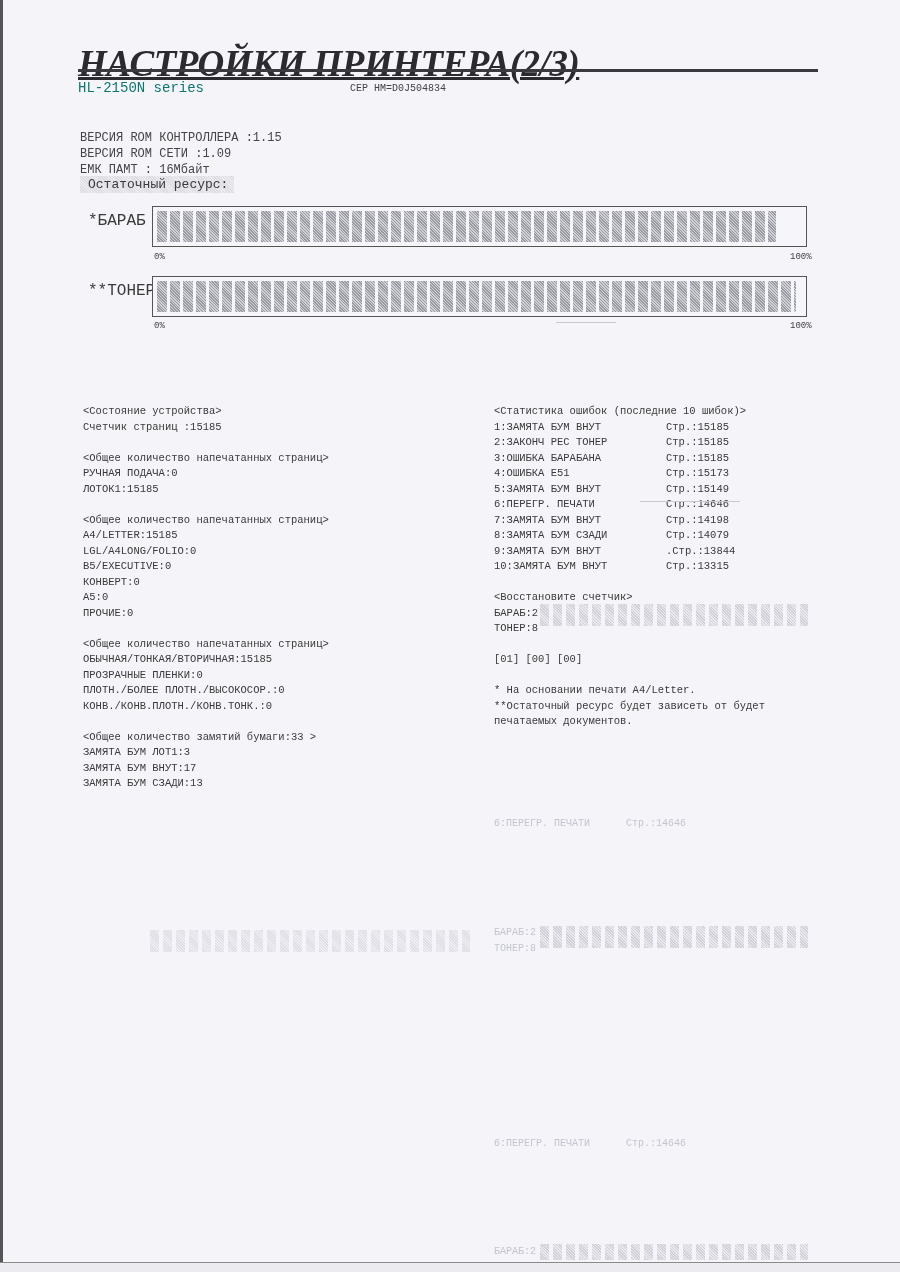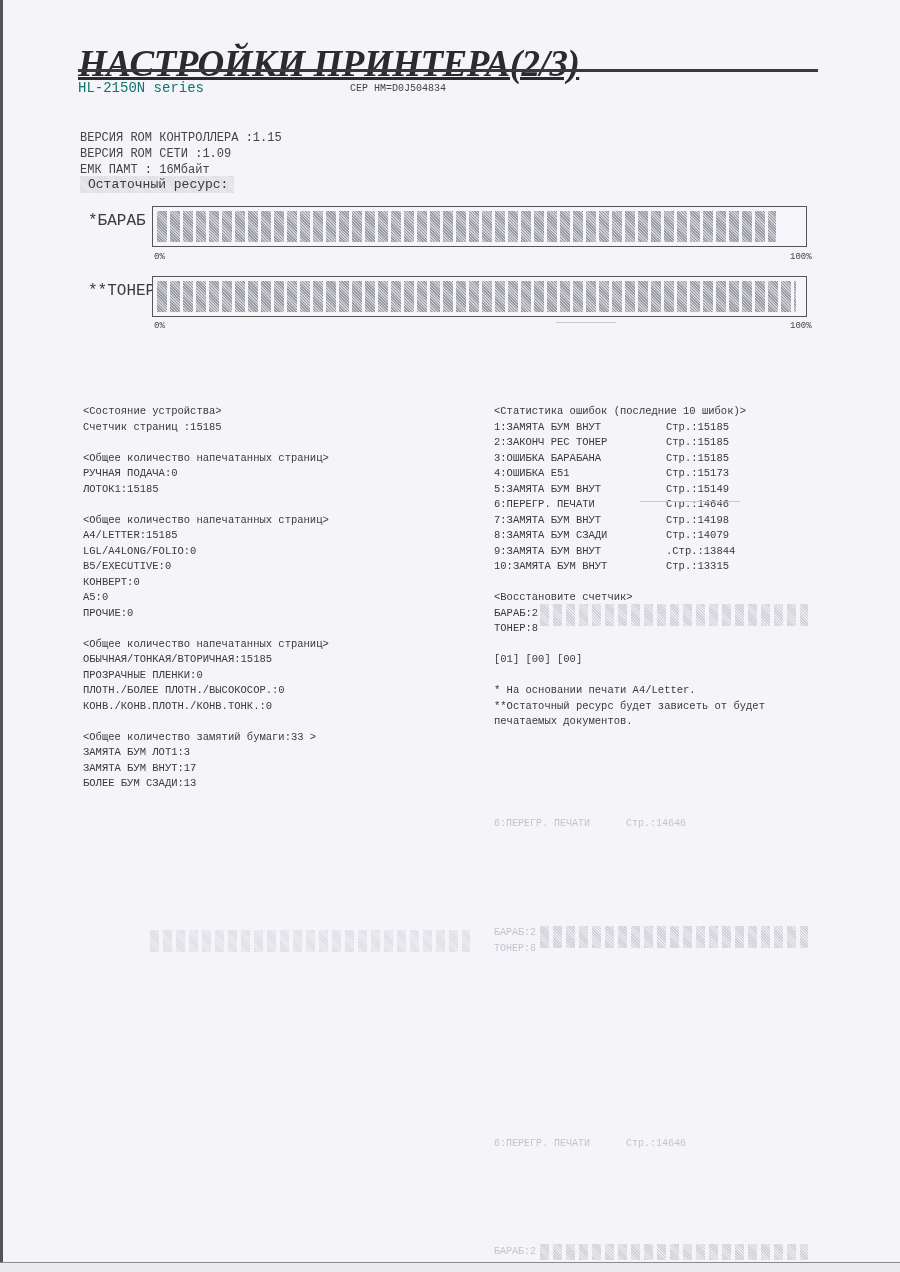--- a/index.html
+++ b/index.html
@@ -126,21 +126,21 @@
   <div class="gap"></div>
   <div class="line">&lt;Общее количество напечатанных страниц&gt;</div>
   <div class="line">ОБЫЧНАЯ/ТОНКАЯ/ВТОРИЧНАЯ:15185</div>
   <div class="line">ПРОЗРАЧНЫЕ ПЛЕНКИ:0</div>
   <div class="line">ПЛОТН./БОЛЕЕ ПЛОТН./ВЫСОКОСОР.:0</div>
   <div class="line">КОНВ./КОНВ.ПЛОТН./КОНВ.ТОНК.:0</div>
   <div class="gap"></div>
   <div class="line">&lt;Общее количество замятий бумаги:33 &gt;</div>
   <div class="line">ЗАМЯТА БУМ ЛОТ1:3</div>
   <div class="line">ЗАМЯТА БУМ ВНУТ:17</div>
-  <div class="line">БОЛЕЕ БУМ СЗАДИ:13</div>
+  <div class="line">ЗАМЯТА БУМ СЗАДИ:13</div>
 </div>
 
 <div class="col" style="left:494px;top:404px;">
   <div class="line">&lt;Статистика ошибок (последние 10 шибок)&gt;</div>
   <div class="err-row"><span class="err-name">1:ЗАМЯТА БУМ ВНУТ</span><span>Стр.:15185</span></div>
   <div class="err-row"><span class="err-name">2:ЗАКОНЧ РЕС ТОНЕР</span><span>Стр.:15185</span></div>
   <div class="err-row"><span class="err-name">3:ОШИБКА БАРАБАНА</span><span>Стр.:15185</span></div>
   <div class="err-row"><span class="err-name">4:ОШИБКА E51</span><span>Стр.:15173</span></div>
   <div class="err-row"><span class="err-name">5:ЗАМЯТА БУМ ВНУТ</span><span>Стр.:15149</span></div>
   <div class="err-row"><span class="err-name">6:ПЕРЕГР. ПЕЧАТИ</span><span>Стр.:14646</span></div>

